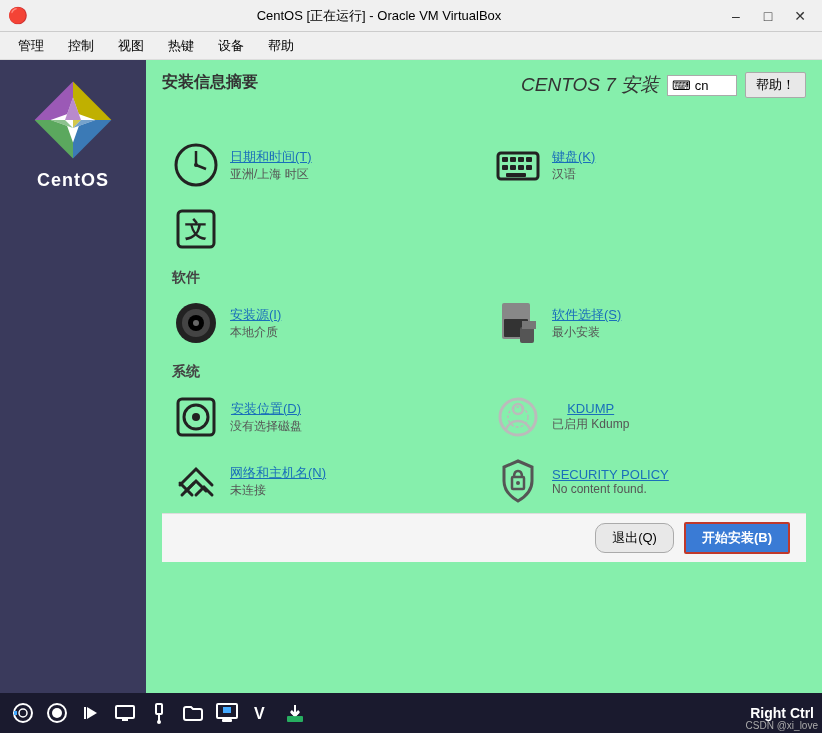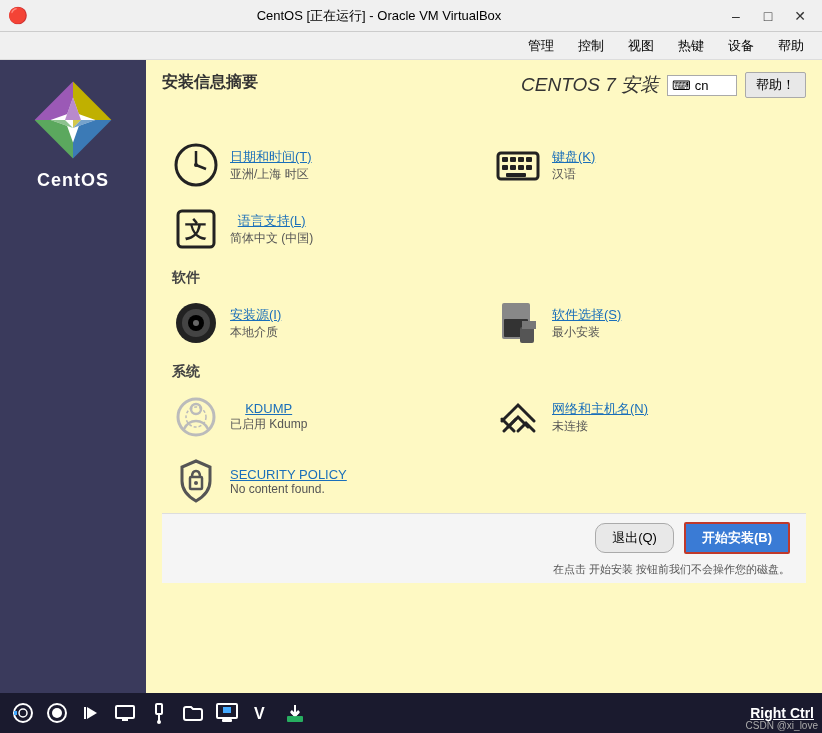--- a/index.html
+++ b/index.html
@@ -55,21 +55,20 @@
 
     
     .menu-bar {
       background: #f0f0f0;
       height: 28px;
       display: flex;
       align-items: center;
       padding: 0 8px;
       border-bottom: 1px solid #ddd;
       gap: 4px;
-      justify-content: flex-end;
     }
     .menu-item {
       padding: 2px 10px;
       font-size: 13px;
       cursor: pointer;
       border-radius: 2px;
       color: #000;
     }
 
     
@@ -96,21 +95,21 @@
     .sidebar-label {
       color: #fff;
       font-size: 18px;
       font-weight: bold;
       letter-spacing: 1px;
     }
 
     
     .content-area {
       flex: 1;
-      background: #fef9c3;
+      background: #86efac;
       padding: 12px 16px;
       overflow-y: auto;
       position: relative;
     }
 
     .section-header {
       font-size: 16px;
       font-weight: bold;
       color: #333;
       margin-bottom: 10px;
@@ -250,21 +249,20 @@
       align-items: center;
       justify-content: center;
       cursor: pointer;
       border-radius: 4px;
     }
     .taskbar-right-ctrl {
       margin-left: auto;
       color: #fff;
       font-size: 14px;
       font-weight: bold;
-      text-decoration: underline;
     }
     .csdn-watermark {
       position: absolute;
       bottom: 0;
       right: 0;
       font-size: 10px;
       color: #aaa;
       padding: 2px 4px;
     }
     .icon-disk-wrapper {
@@ -374,24 +372,20 @@
           </div>
         </div>
 
         <div class="option-item">
           <div class="option-icon">
             <svg width="48" height="48" viewBox="0 0 48 48">
               <rect x="6" y="6" width="36" height="36" rx="4" fill="none" stroke="#222" stroke-width="3"></rect>
               <text x="24" y="32" text-anchor="middle" font-size="22" font-weight="bold" fill="#222" font-family="serif">文</text>
             </svg>
           </div>
-          <div class="option-text">
-            <span class="option-title">语言支持(L)</span>
-            <span class="option-subtitle">简体中文 (中国)</span>
-          </div>
         </div>
       </div>
     </div>
 
     <div>
       <div class="section-divider">软件</div>
       <div class="options-grid">
 
         <div class="option-item">
           <div class="option-icon">
@@ -422,20 +416,35 @@
             <span class="option-subtitle">最小安装</span>
           </div>
         </div>
       </div>
     </div>
 
     <div>
       <div class="section-divider">系统</div>
       <div class="options-grid">
 
+        <div class="option-item">
+          <div class="option-icon">
+            <div class="icon-disk-wrapper">
+              <svg width="48" height="48" viewBox="0 0 48 48">
+                <rect x="6" y="6" width="36" height="36" rx="4" fill="none" stroke="#222" stroke-width="3"></rect>
+                <circle cx="24" cy="24" r="12" fill="none" stroke="#222" stroke-width="3"></circle>
+                <circle cx="24" cy="24" r="4" fill="#222"></circle>
+              </svg>
+            </div>
+          </div>
+          <div class="option-text">
+            <span class="option-title">安装位置(D)</span>
+            <span class="option-subtitle">没有选择磁盘</span>
+          </div>
+        </div>
 
         <div class="option-item">
           <div class="option-icon">
             <svg width="48" height="48" viewBox="0 0 48 48">
               <circle cx="24" cy="24" r="18" fill="none" stroke="#bbb" stroke-width="3"></circle>
               <circle cx="24" cy="16" r="5" fill="none" stroke="#bbb" stroke-width="2.5"></circle>
               <path d="M12 36 Q16 28 24 28 Q32 28 36 36" fill="none" stroke="#bbb" stroke-width="2.5"></path>
               <circle cx="24" cy="24" r="10" fill="none" stroke="#bbb" stroke-width="1.5" stroke-dasharray="3,2"></circle>
             </svg>
           </div>
@@ -475,21 +484,20 @@
             <span class="option-subtitle">No content found.</span>
           </div>
         </div>
       </div>
     </div>
 
     <div class="bottom-buttons">
       <button class="btn-exit">退出(Q)</button>
       <button class="btn-install">开始安装(B)</button>
     </div>
-    <div class="bottom-note">在点击 开始安装 按钮前我们不会操作您的磁盘。</div>
   </div>
 </div>
 
 <div class="taskbar">
 
   <div class="taskbar-icon">
     <svg width="22" height="22" viewBox="0 0 22 22">
       <circle cx="11" cy="11" r="9" fill="none" stroke="#fff" stroke-width="2"></circle>
       <circle cx="11" cy="11" r="4" fill="none" stroke="#fff" stroke-width="1.5"></circle>
       <rect x="2" y="9" width="3" height="4" fill="#4af"></rect>

